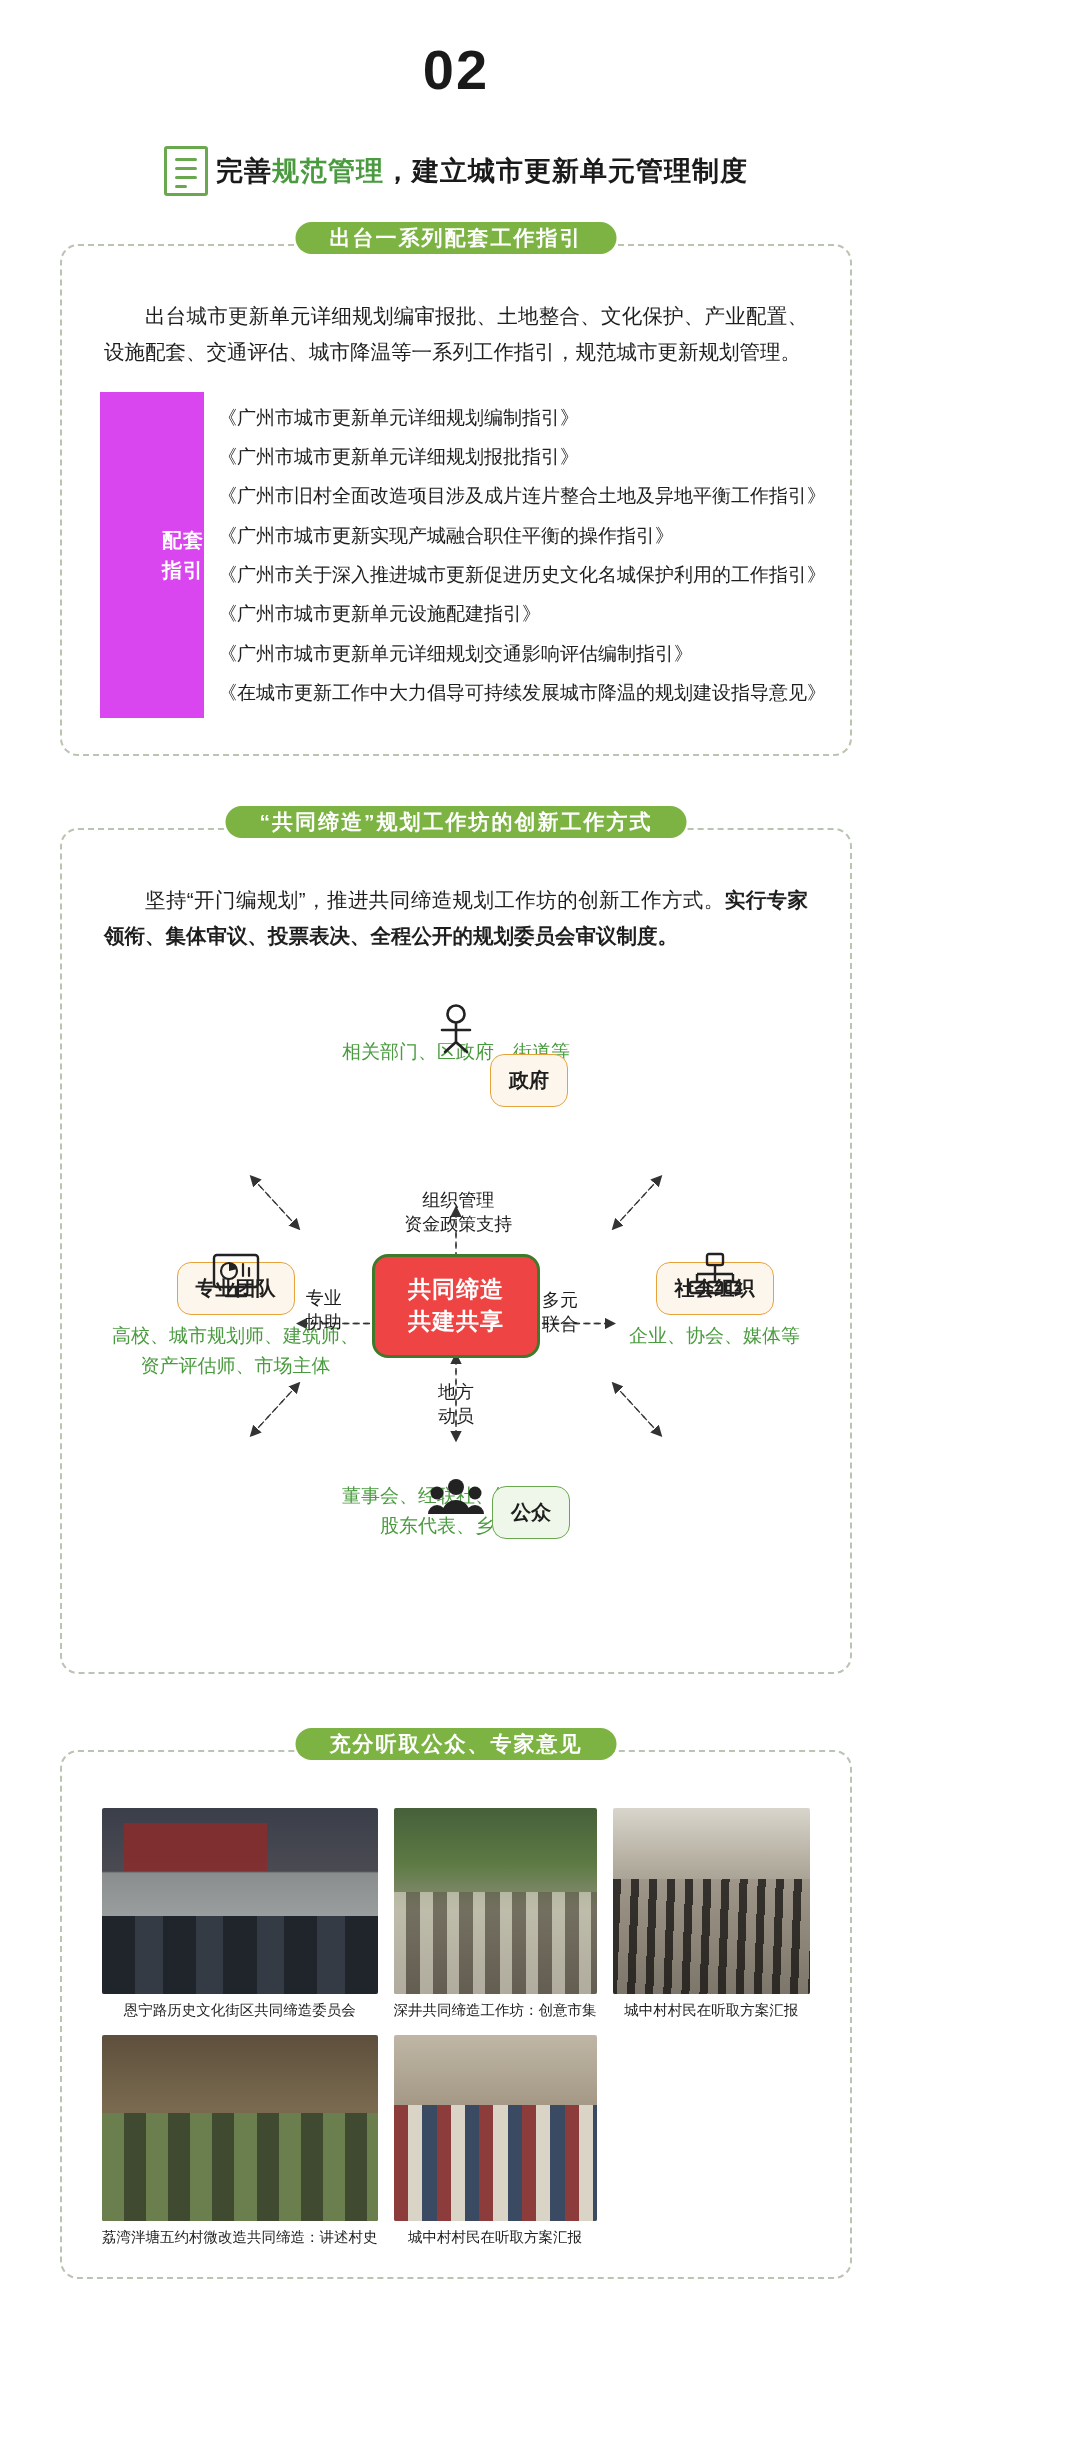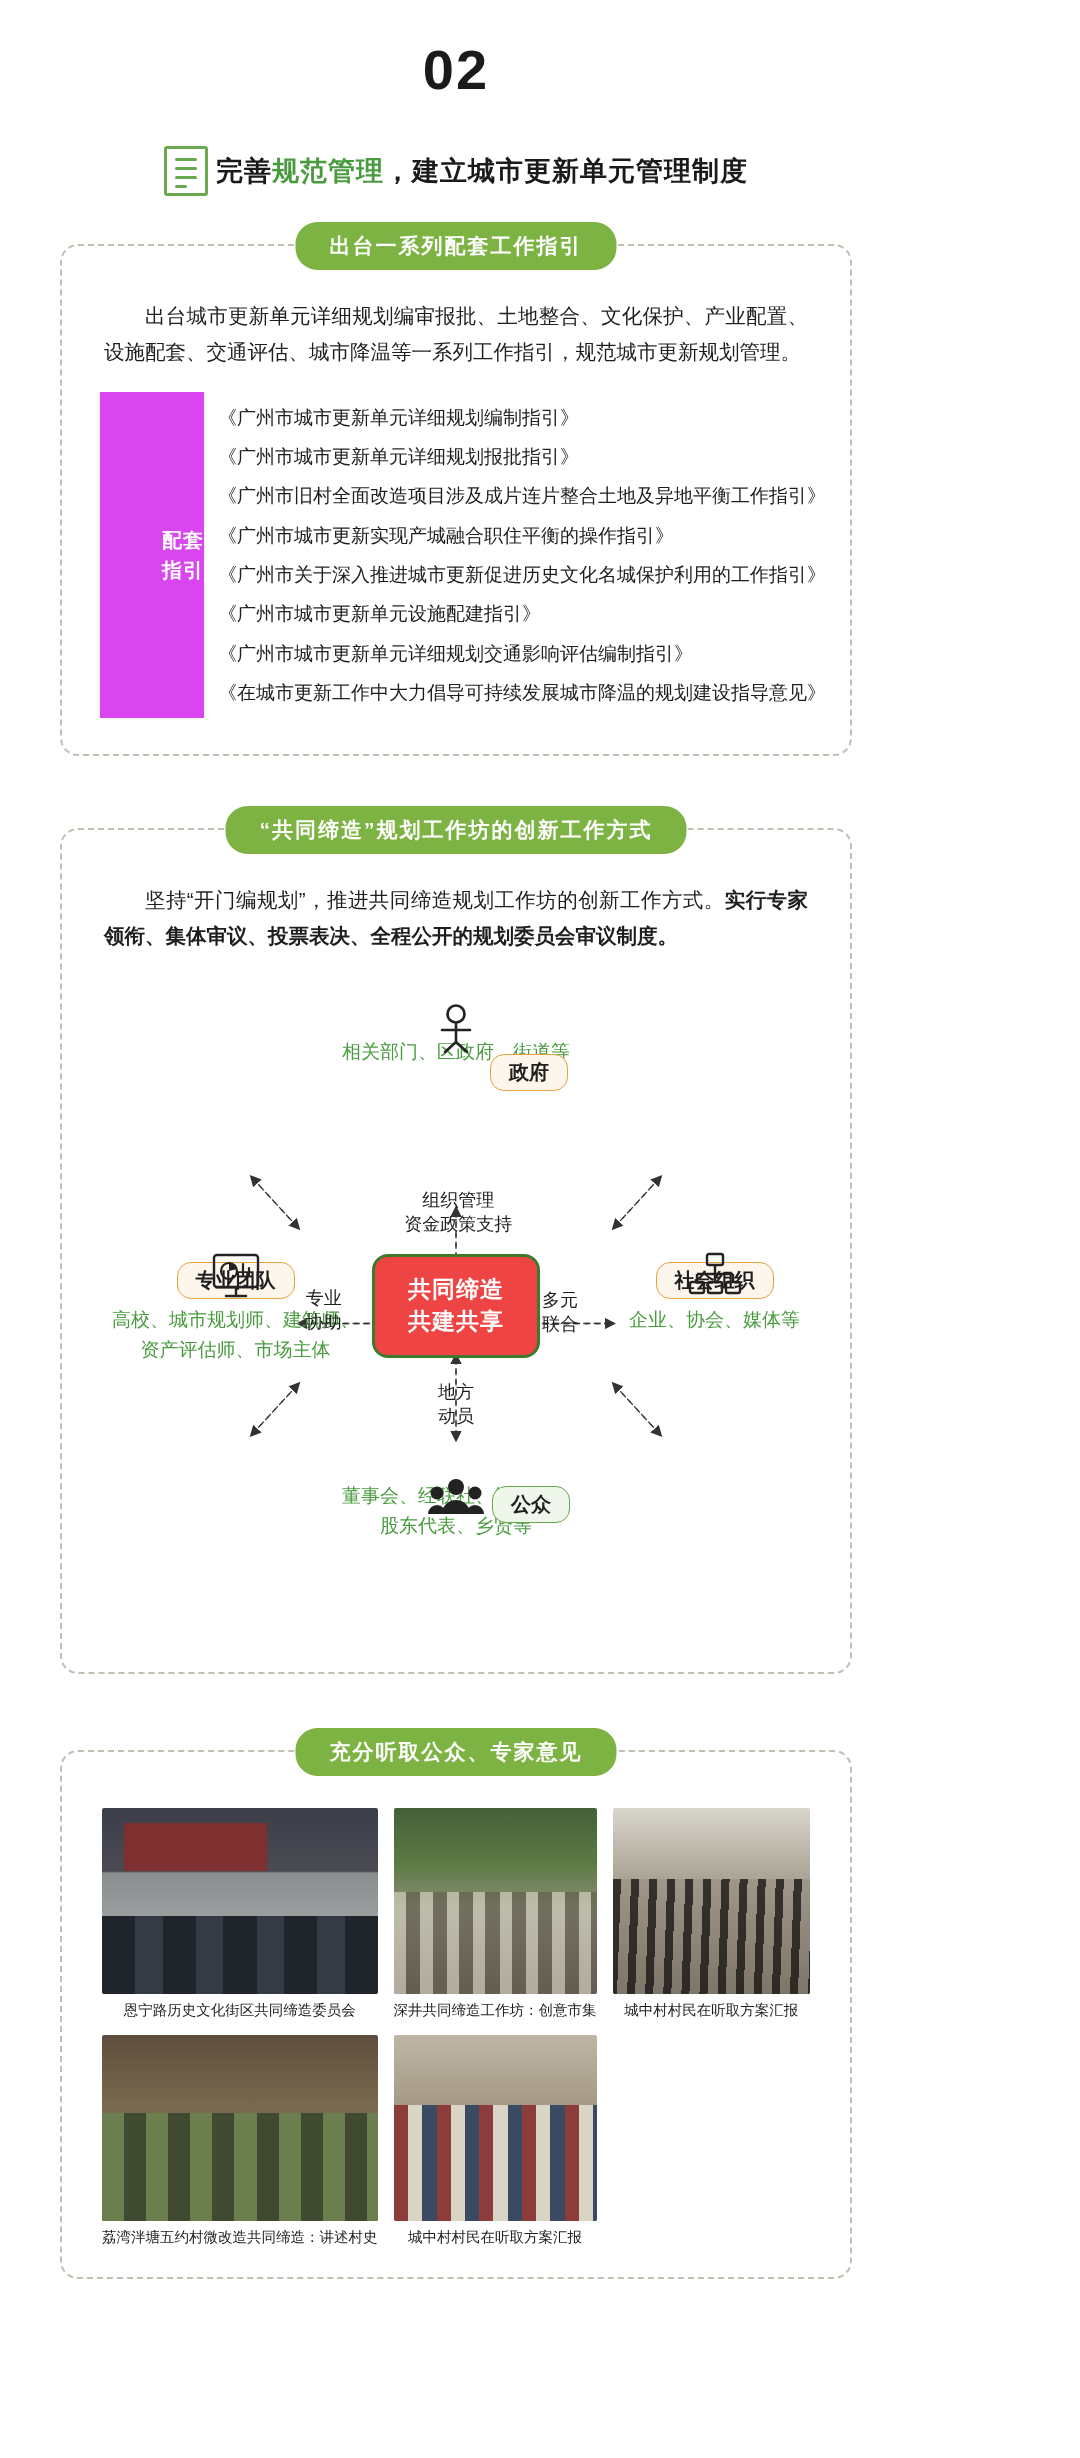--- a/index.html
+++ b/index.html
@@ -79,21 +79,21 @@
   .card-label {
     position: absolute;
     top: -24px;
     left: 50%;
     transform: translateX(-50%);
     background: #7cb342;
     color: #ffffff;
     font-size: 21px;
     font-weight: bold;
     letter-spacing: 2px;
-    padding: 10px 34px;
+    padding: 2px 34px;
     border-radius: 22px;
     white-space: nowrap;
   }
 
   .body-text {
     font-size: 20.5px;
     line-height: 1.75;
     color: #1e1e1e;
     text-align: justify;
     text-indent: 2em;
@@ -144,21 +144,21 @@
   }
   .node-icon { display: block; margin: 0 auto; }
   .node-pill {
     display: inline-block;
     border: 1.6px solid #e8a23c;
     background: #fdf6ec;
     color: #1e1e1e;
     font-size: 20px;
     font-weight: bold;
     border-radius: 14px;
-    padding: 4px 18px;
+    padding: 12px 18px;
     margin-top: 4px;
     white-space: nowrap;
   }
   .node-pill.green {
     border-color: #6aa84f;
     background: #eef7e9;
   }
   .node-desc {
     color: #4a9b3f;
     font-size: 19px;

